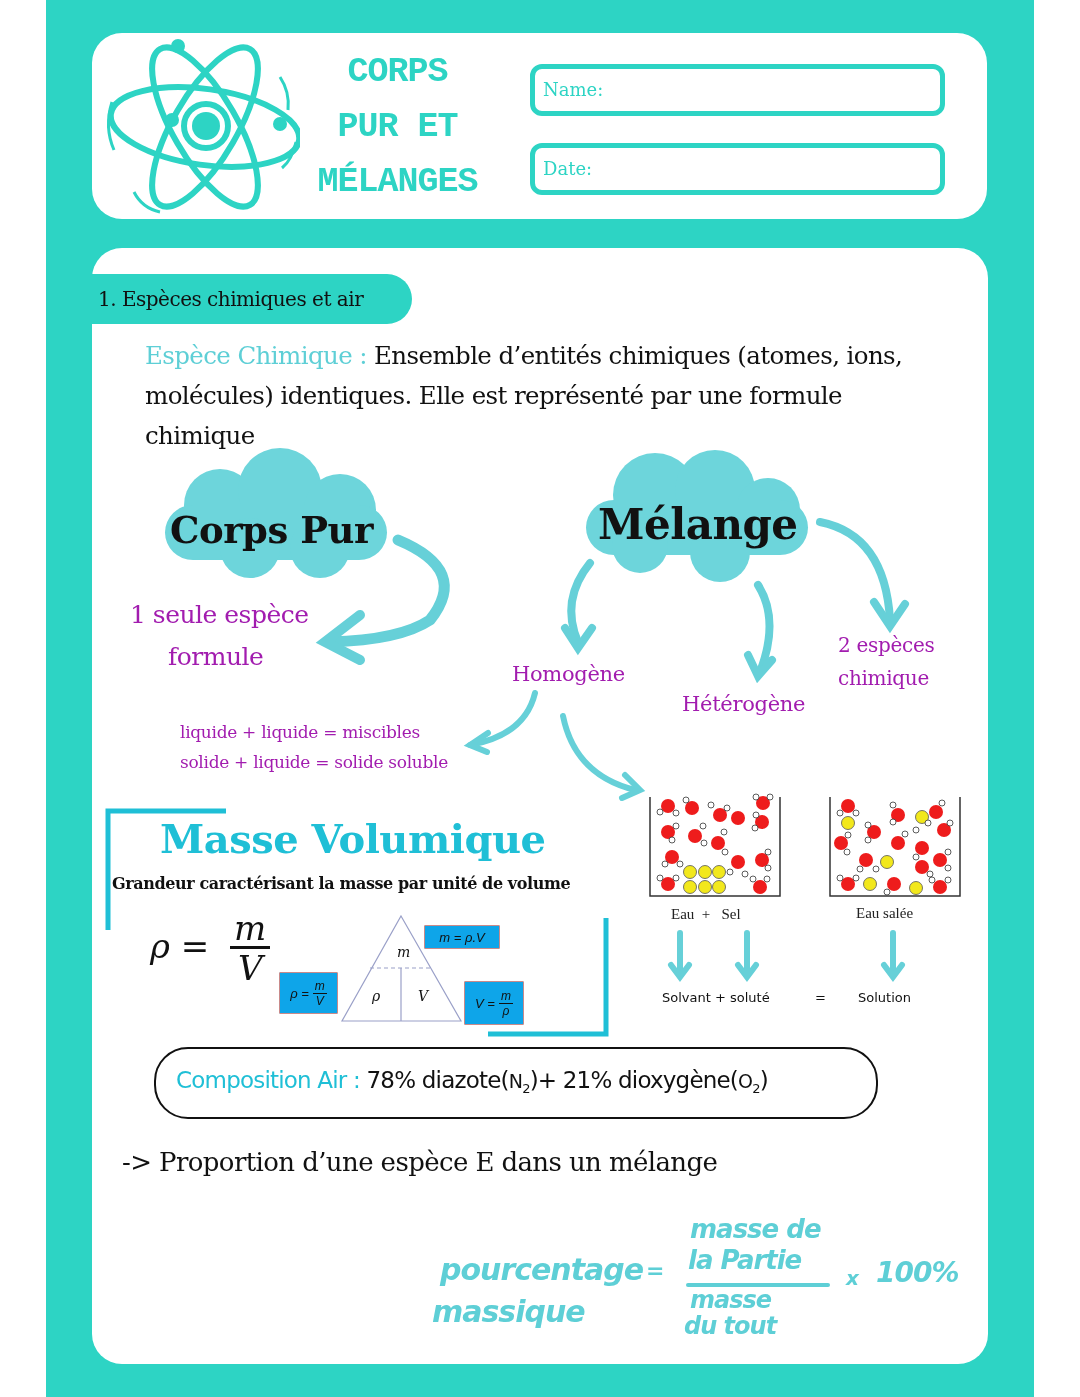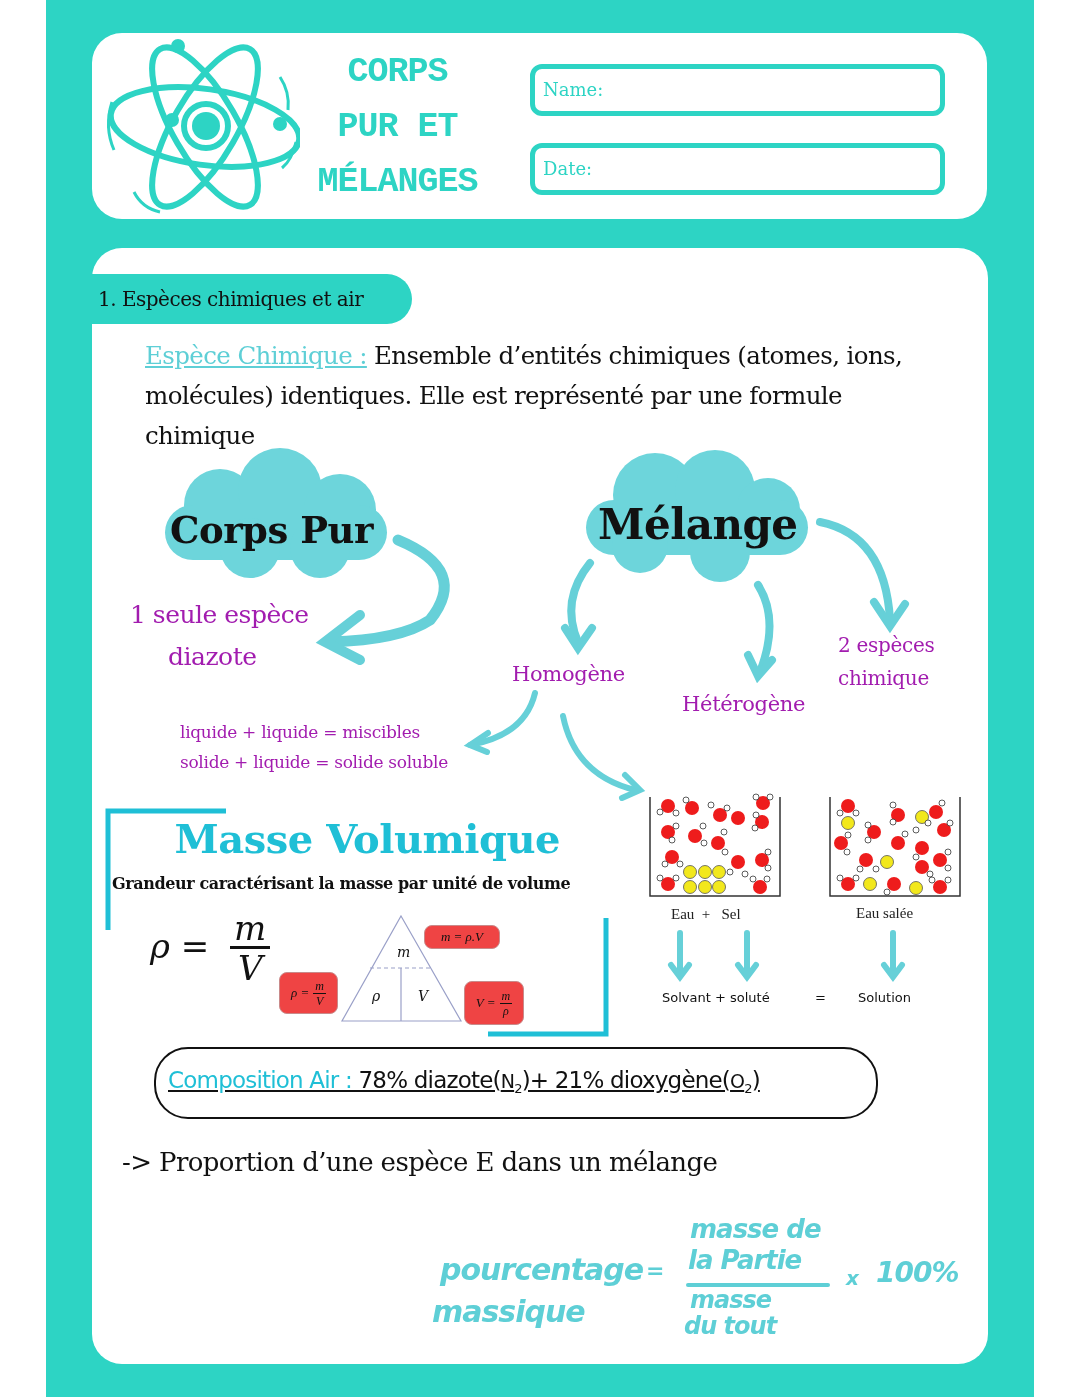--- a/index.html
+++ b/index.html
@@ -13,42 +13,42 @@
 
   .atom { position: absolute; left: 100px; top: 32px; width: 200px; height: 190px; }
   .title-line { position: absolute; left: 290px; width: 215px; text-align: center; color: #2dd4c4; font-weight: bold; font-size: 35px; font-family: Liberation Mono, monospace; letter-spacing: -1px; }
   .field-box { position: absolute; left: 530px; width: 405px; height: 42px; border: 5px solid #2dd4c4; border-radius: 12px; }
   .field-label { position: absolute; left: 8px; top: 10px; color: #2dd4c4; font-size: 18px; font-family: "DejaVu Serif", serif; }
 
   .section-tab { position: absolute; left: 92px; top: 274px; width: 320px; height: 50px; background: #2dd4c4; border-radius: 0 26px 26px 0; }
   .section-tab span { position: absolute; left: 6px; top: 13px; font-size: 20px; color: #111; font-family: "DejaVu Serif", serif; letter-spacing: -0.5px; }
 
   .def { position: absolute; left: 145px; top: 336px; width: 790px; font-size: 24.5px; line-height: 40px; color: #111; font-family: "DejaVu Serif", serif; letter-spacing: -0.6px; }
-  .def .term { color: #5ecfd6; text-decoration: underline; }
+  .def .term { color: #5ecfd6; }
 
   .cloud-text { position: absolute; font-weight: bold; color: #111; font-family: "DejaVu Serif", serif; }
   .body-text { position: absolute; color: #a21caf; font-family: "DejaVu Serif", serif; }
   svg.overlay { position: absolute; left: 0; top: 0; }
 
-  .mv-title { position: absolute; left: 160px; top: 815px; width: 400px; text-align: right; color: #1fbfd6; font-weight: bold; font-size: 40px; font-family: "DejaVu Serif", serif; letter-spacing: -0.5px; }
+  .mv-title { position: absolute; left: 160px; top: 815px; width: 400px; text-align: left; color: #1fbfd6; font-weight: bold; font-size: 40px; font-family: "DejaVu Serif", serif; letter-spacing: -0.5px; }
   .mv-sub { position: absolute; left: 112px; top: 874px; font-weight: bold; font-size: 16px; color: #111; font-family: "DejaVu Serif", serif; letter-spacing: -0.4px; }
   .rho-formula { position: absolute; left: 150px; top: 910px; font-size: 34px; font-style: italic; font-family: "DejaVu Serif", serif; color: #111; }
   .frac { display: inline-flex; flex-direction: column; align-items: center; vertical-align: middle; margin-left: 10px; }
   .frac .num { border-bottom: 3px solid #111; padding: 0 4px; line-height: 36px; }
   .frac .den { line-height: 38px; }
-  .mini-box { position: absolute; border: 1.5px solid #c98a8a; border-radius: 8px; background: #ef4444; font-family: Liberation Serif, serif; font-style: italic; font-size: 13px; color: #111; display: flex; align-items: center; justify-content: center; }
+  .mini-box { position: absolute; border: 1.5px solid #c98a8a; border-radius: 1px; background: #0ea5e9; font-family: Liberation Sans, sans-serif; font-style: italic; font-size: 13px; color: #111; display: flex; align-items: center; justify-content: center; }
   .mini-frac { display: inline-flex; flex-direction: column; align-items: center; margin-left: 4px; font-size: 12px; line-height: 14px; }
   .mini-frac .n { border-bottom: 1px solid #111; padding: 0 2px; }
   .tri-label { position: absolute; font-family: "DejaVu Serif", serif; font-style: italic; font-size: 14px; color: #111; }
 
   .beaker-label { position: absolute; font-family: "Liberation Serif", serif; font-size: 15px; color: #222; }
   .sol-label { position: absolute; font-family: "DejaVu Sans", sans-serif; font-size: 13px; color: #111; }
 
   .air-box { position: absolute; left: 154px; top: 1047px; width: 720px; height: 68px; border: 2px solid #111; border-radius: 34px; }
-  .air-text { position: absolute; left: 12px; top: 18px; font-size: 23px; font-family: "DejaVu Sans", sans-serif; color: #111; white-space: nowrap; letter-spacing: -0.8px; text-decoration: underline; }
+  .air-text { position: absolute; left: 20px; top: 18px; font-size: 23px; font-family: "DejaVu Sans", sans-serif; color: #111; white-space: nowrap; letter-spacing: -0.8px; }
   .air-text .k { color: #1fbfd6; }
   .air-text .chem { font-size: 19px; }
   .air-text sub { font-size: 13px; }
 
   .pct { position: absolute; left: 122px; top: 1142px; font-size: 26px; line-height: 41px; color: #111; font-family: "DejaVu Serif", serif; letter-spacing: -0.6px; }
 
   .hand { position: absolute; color: #5ecfd6; font-family: "DejaVu Sans", sans-serif; font-weight: bold; font-style: italic; letter-spacing: -1px; }
 </style>
 </head>
 <body>
@@ -255,21 +255,21 @@
         <circle cx="932" cy="880" r="3"></circle>
         <circle cx="948" cy="880" r="3"></circle>
     </g>
   </g>
 
   <path d="M688 1285 L828 1285" stroke="#5ecfd6" stroke-width="4" stroke-linecap="round"></path>
 </svg>
 
 <div class="cloud-text" style="left:170px;top:508px;font-size:37px;letter-spacing:-0.5px">Corps Pur</div>
 <div class="body-text" style="left:130px;top:600px;font-size:25px;letter-spacing:-0.5px">1 seule espèce</div>
-<div class="body-text" style="left:168px;top:642px;font-size:25px;letter-spacing:-0.5px">diazote</div>
+<div class="body-text" style="left:168px;top:642px;font-size:25px;letter-spacing:-0.5px">formule</div>
 
 <div class="cloud-text" style="left:598px;top:500px;font-size:42px;letter-spacing:-0.5px">Mélange</div>
 <div class="body-text" style="left:512px;top:662px;font-size:21px;letter-spacing:-0.3px">Homogène</div>
 <div class="body-text" style="left:682px;top:692px;font-size:21px;letter-spacing:-0.3px">Hétérogène</div>
 <div class="body-text" style="left:838px;top:633px;font-size:20px;letter-spacing:-0.3px">2 espèces</div>
 <div class="body-text" style="left:838px;top:666px;font-size:20px;letter-spacing:-0.3px">chimique</div>
 
 <div class="body-text" style="left:180px;top:722px;font-size:17px;letter-spacing:-0.3px">liquide + liquide = miscibles</div>
 <div class="body-text" style="left:180px;top:752px;font-size:17px;letter-spacing:-0.3px">solide + liquide = solide soluble</div>
 

